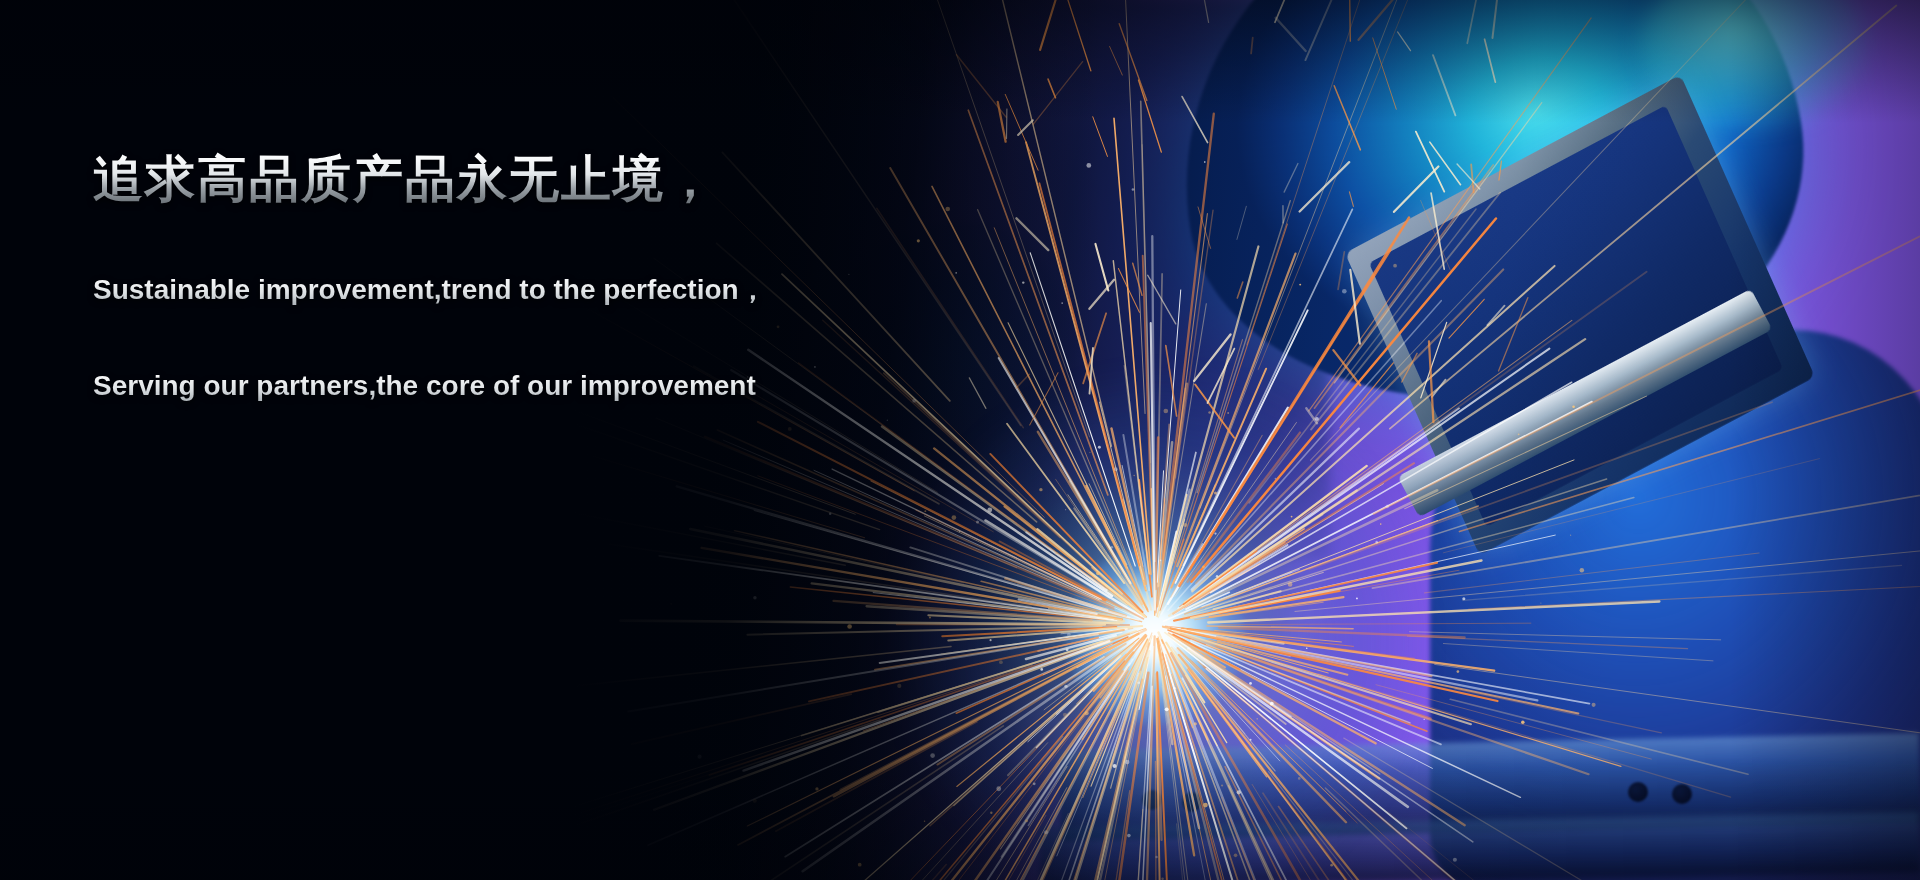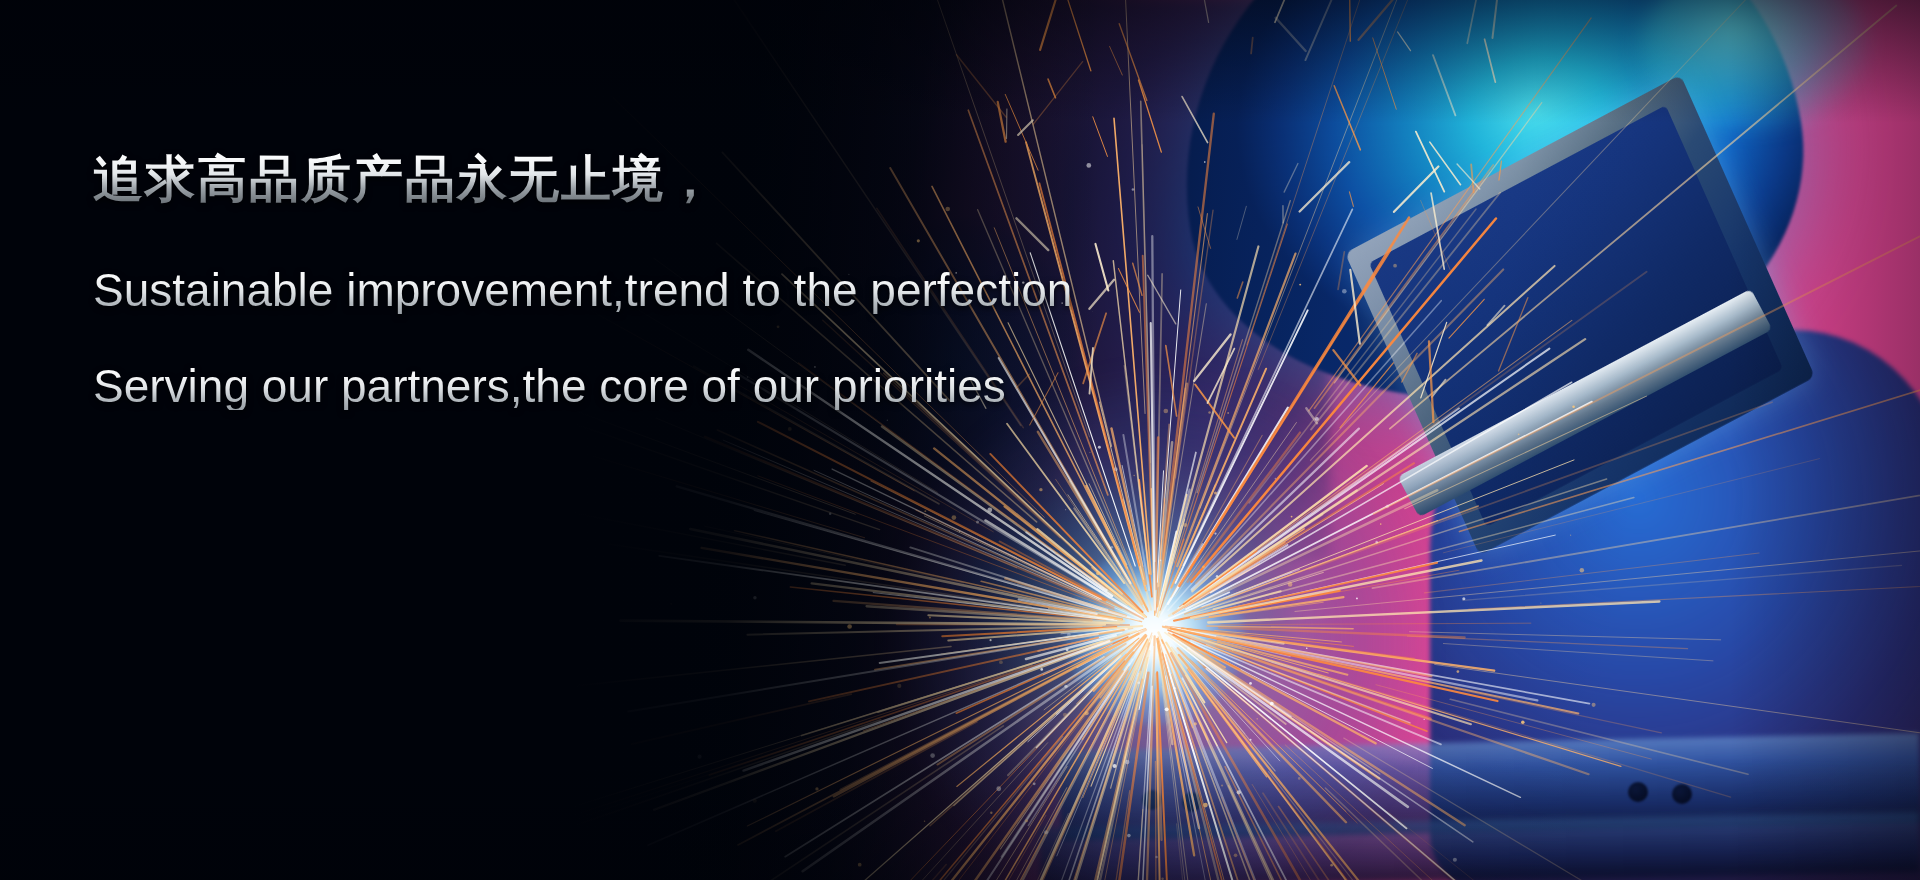--- a/index.html
+++ b/index.html
@@ -7,21 +7,21 @@
     width:1920px; height:880px;
     background:#000309;
     overflow:hidden;
     font-family:"Liberation Sans","DejaVu Sans",sans-serif;
   }
 
   .banner {
     position:relative;
     width:1920px; height:880px;
     overflow:hidden;
-    background:#ec4899;
+    background:#8b5cf6;
   }
 
   
   .photo {
     position:absolute;
     inset:0;
     overflow:hidden;
   }
 
   
@@ -215,22 +215,22 @@
     white-space:nowrap;
     background:linear-gradient(180deg, #ffffff 0%, #fbfcfd 22%, #e3e7ea 44%, #9aa1a7 62%, #6e757b 80%, #585f66 100%);
     -webkit-background-clip:text;
     background-clip:text;
     color:transparent;
     -webkit-text-fill-color:transparent;
     text-shadow:none;
     filter:drop-shadow(0 2px 3px rgba(0,0,0,0.85));
   }
   .en-line {
-    font-size:46px;
-    font-weight:400;
+    font-size:28px;
+    font-weight:700;
     letter-spacing:0px;
     line-height:48px;
     white-space:nowrap;
     background:linear-gradient(180deg, #ffffff 0%, #f6f7f8 30%, #dfe3e6 55%, #b6bcc1 76%, #9aa1a7 100%);
     -webkit-background-clip:text;
     background-clip:text;
     color:transparent;
     -webkit-text-fill-color:transparent;
     filter:drop-shadow(0 2px 3px rgba(0,0,0,0.9));
     margin-top:48px;
@@ -853,17 +853,17 @@
     <div class="photo-base2"></div>
   </div>
 
   <div class="left-wash"></div>
   <div class="edge-vignette"></div>
 
   <div class="copy">
     <div class="cn-line">追求高品质产品永无止境，</div>
     <div class="en-block">
       <div class="en-line">Sustainable improvement,trend to the perfection，</div>
-      <div class="en-line">Serving our partners,the core of our priorities</div>
+      <div class="en-line">Serving our partners,the core of our improvement</div>
     </div>
   </div>
 
 </div>
 
 </body></html>

